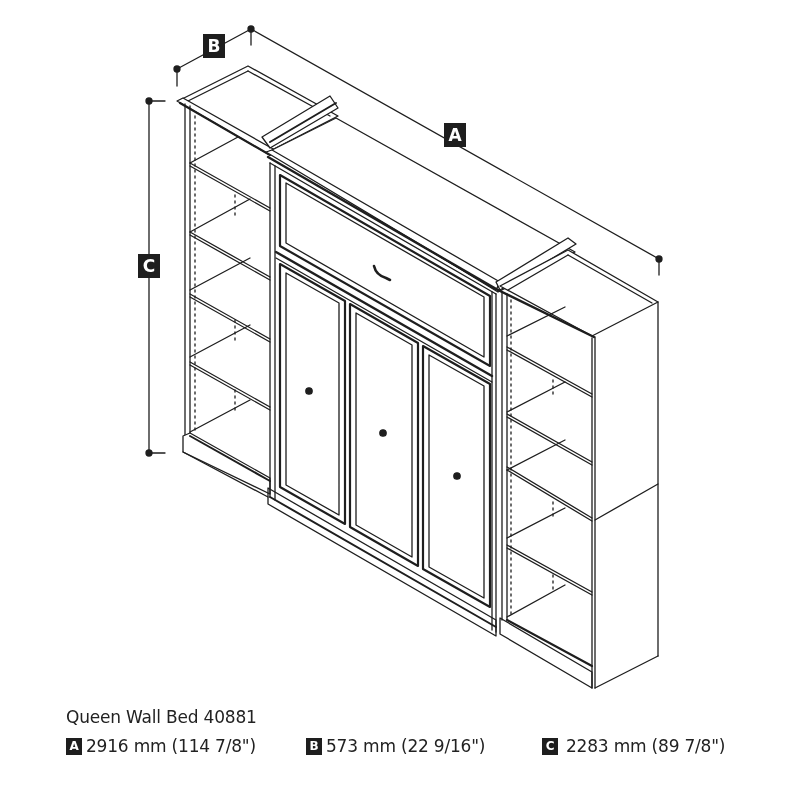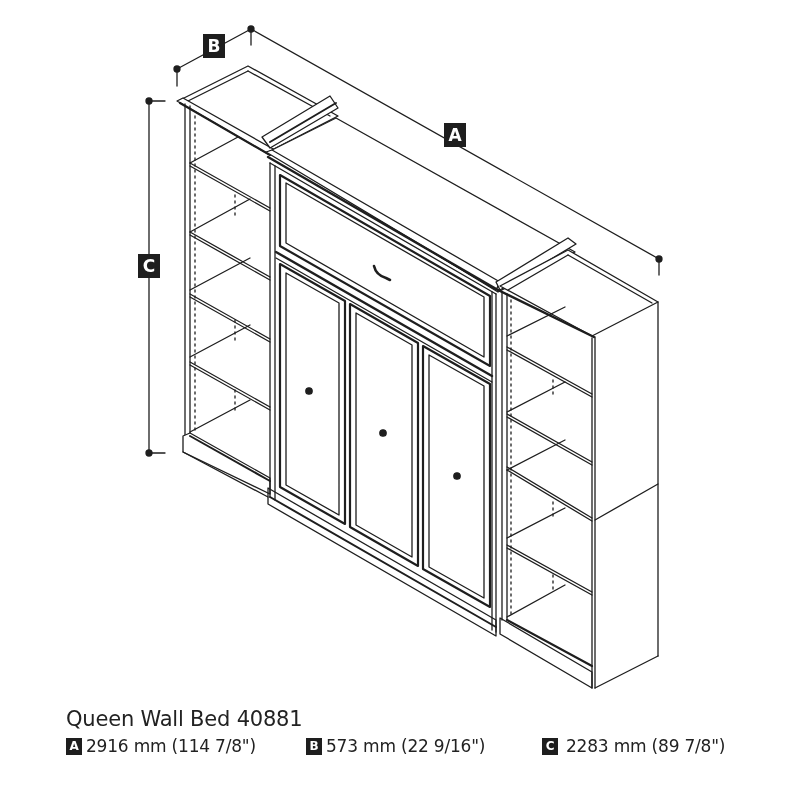--- a/index.html
+++ b/index.html
@@ -2,21 +2,21 @@
 <html><head>
   <meta charset="utf-8">
   <style>
     html, body { margin: 0; padding: 0; background: #ffffff; }
     body { width: 798px; height: 798px; position: relative; overflow: hidden;
            font-family: "DejaVu Sans", "Liberation Sans", sans-serif; color: #222; }
     #drawing { position: absolute; left: 0; top: 0; width: 798px; height: 700px; }
     .lbl-box { position: absolute; width: 22px; height: 24px; background: #1e1e1e; color: #fff;
                font-family: "DejaVu Sans", sans-serif; font-weight: bold; font-size: 17px;
                display: flex; align-items: center; justify-content: center; line-height: 1; }
-    .caption { position: absolute; left: 66px; top: 707px; font-size: 21px; letter-spacing: -0.2px; color: #222; }
+    .caption { position: absolute; left: 66px; top: 707px; font-size: 17px; letter-spacing: -0.2px; color: #222; }
     .spec { position: absolute; top: 736px; display: flex; align-items: center; font-size: 17px; color: #222; letter-spacing: -0.2px; }
     .spec .mini { width: 16px; height: 17px; background: #1e1e1e; color: #fff; font-weight: bold;
                   font-size: 12px; display: inline-flex; align-items: center; justify-content: center; margin-right: 4px; }
   </style>
 </head>
 <body>
 
 <svg id="drawing" viewBox="0 0 798 700" xmlns="http://www.w3.org/2000/svg">
   <g fill="none" stroke="#1e1e1e" stroke-width="1.3" stroke-linejoin="round" stroke-linecap="round">
 

